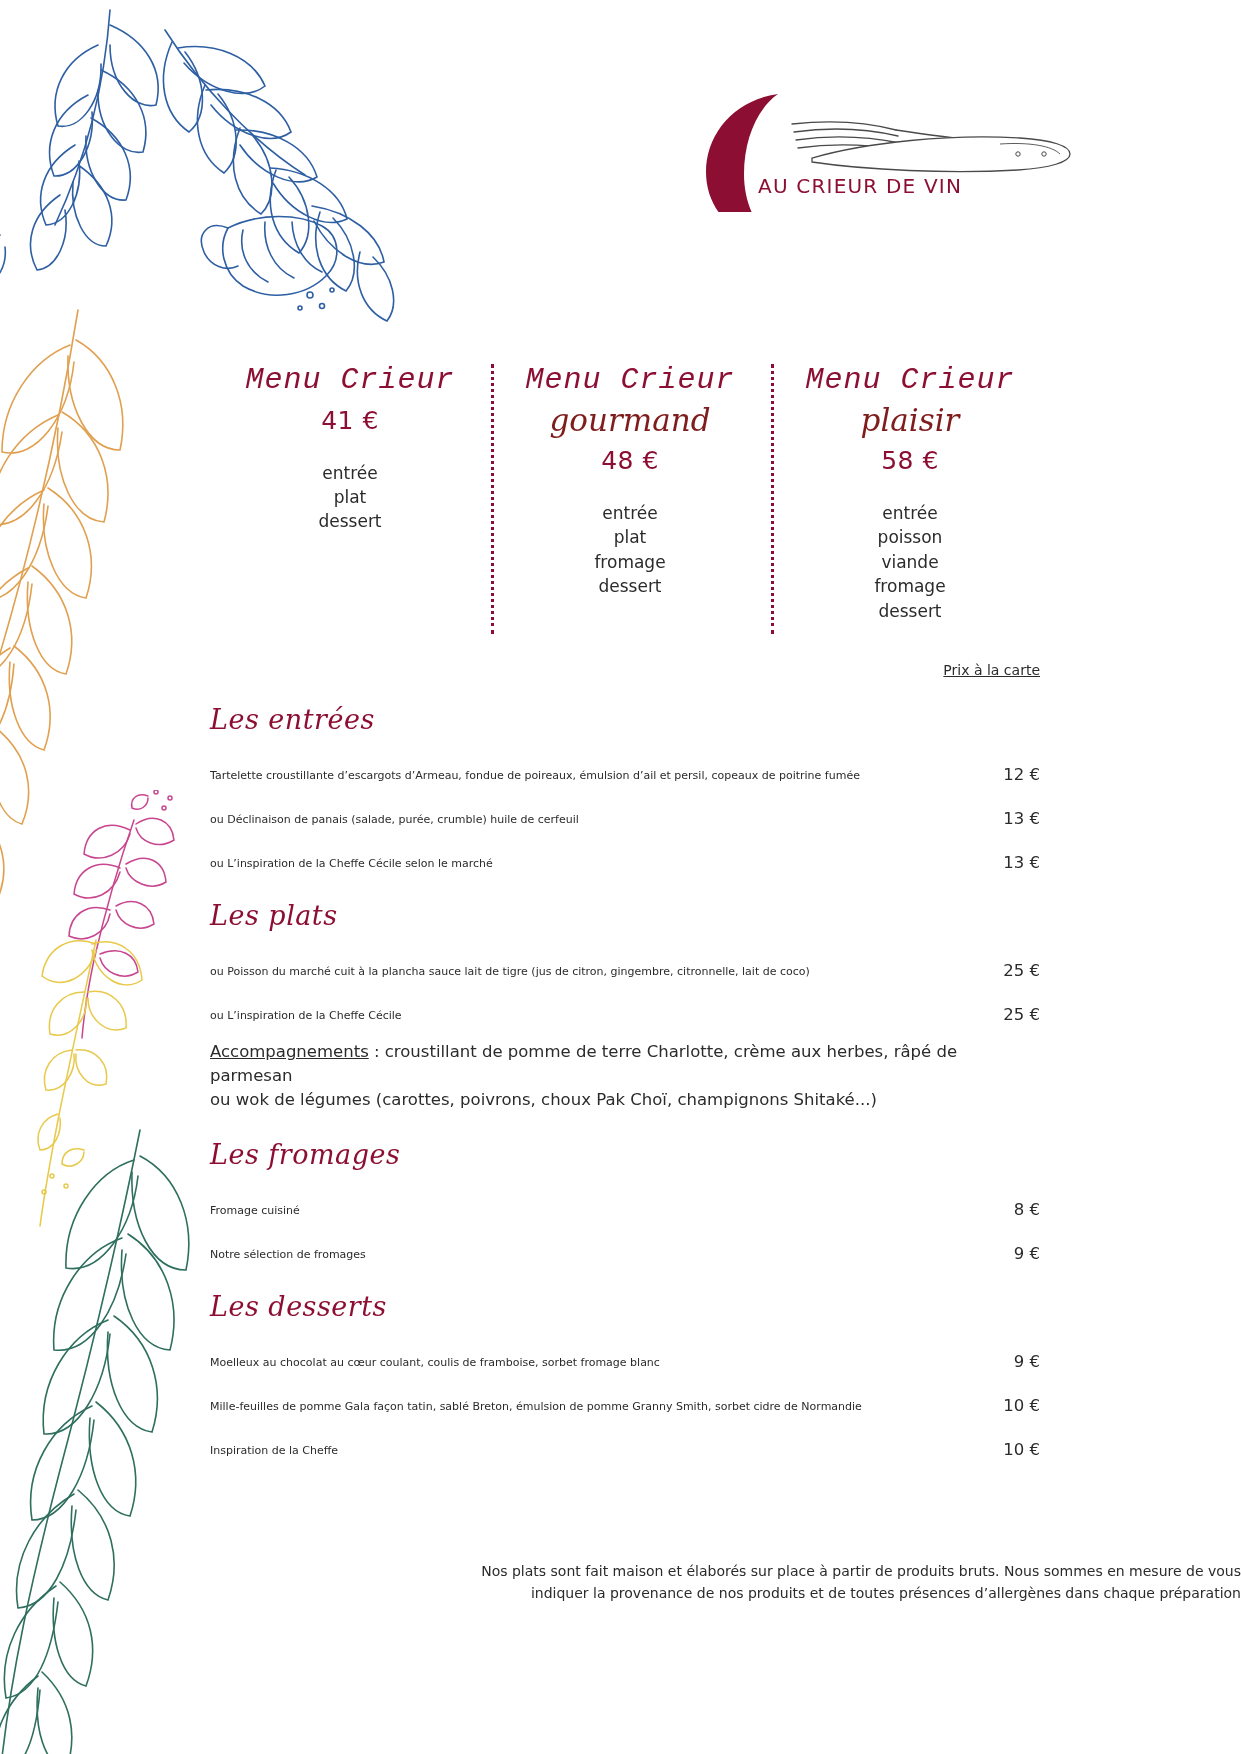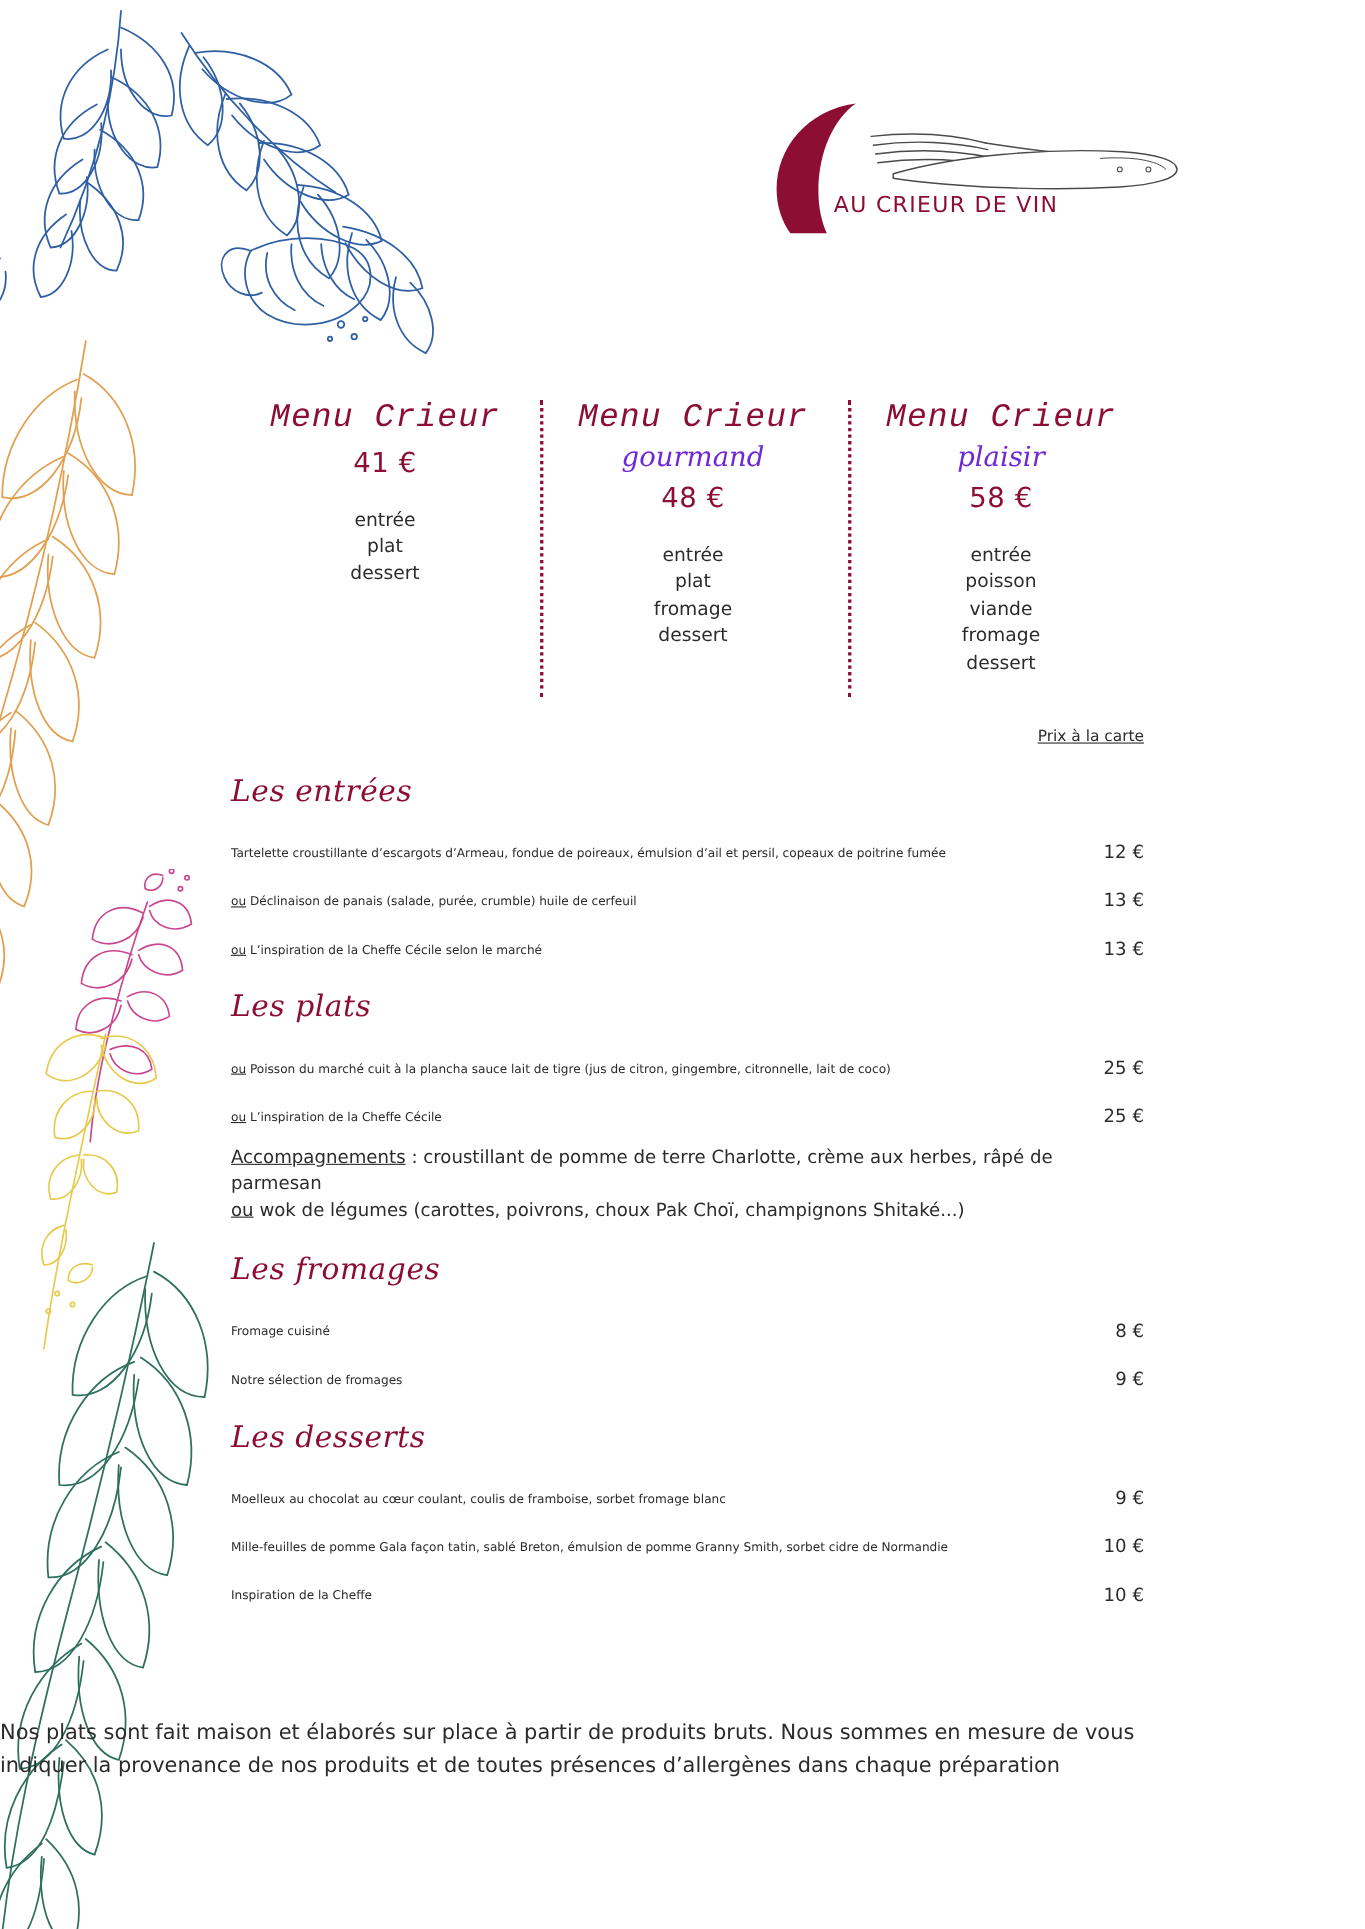--- a/index.html
+++ b/index.html
@@ -77,22 +77,22 @@
     font-family: Liberation Mono, monospace;
     font-style: italic;
     font-size: 30px;
     color: #8c0f33;
     letter-spacing: 1px;
     line-height: 1.25;
   }
   .formule-sub {
     font-family: "DejaVu Serif", serif;
     font-style: italic;
-    font-size: 25px;
-    color: #6d28d9;
+    font-size: 31px;
+    color: #7f1d1d;
     line-height: 1.3;
   }
   .formule-price {
     font-size: 25px;
     color: #8c0f33;
     margin-top: 6px;
     letter-spacing: 0.5px;
   }
   .formule-lines {
     margin-top: 26px;
@@ -136,38 +136,39 @@
     flex: 1 1 auto;
     margin-top: 21px;
   }
   .item-price {
     font-size: 16.5px;
     white-space: nowrap;
     width: 56px;
     text-align: right;
     flex: 0 0 auto;
   }
-  .ou { text-decoration: underline; }
+  .ou { }
   .accomp {
     font-size: 16.5px;
     line-height: 1.45;
     margin-top: 16px;
   }
   .accomp-label { text-decoration: underline; }
 
   
   #footer {
     position: absolute;
     left: 0;
     right: 0;
     top: 1560px;
-    text-align: left;
-    font-size: 19px;
+    text-align: right;
+    font-size: 14px;
     line-height: 1.6;
     color: #2b2b2b;
+    padding-left: 48px;
   }
 </style>
 </head>
 <body>
 
 <div class="page">
 
   <svg class="deco" id="deco-blue" width="520" height="360" viewBox="0 0 520 360">
     <g fill="none" stroke="#2e5fa3" stroke-width="1.6" stroke-linecap="round">
       <path d="M150 20 C 145 90, 130 160, 95 235"></path>

